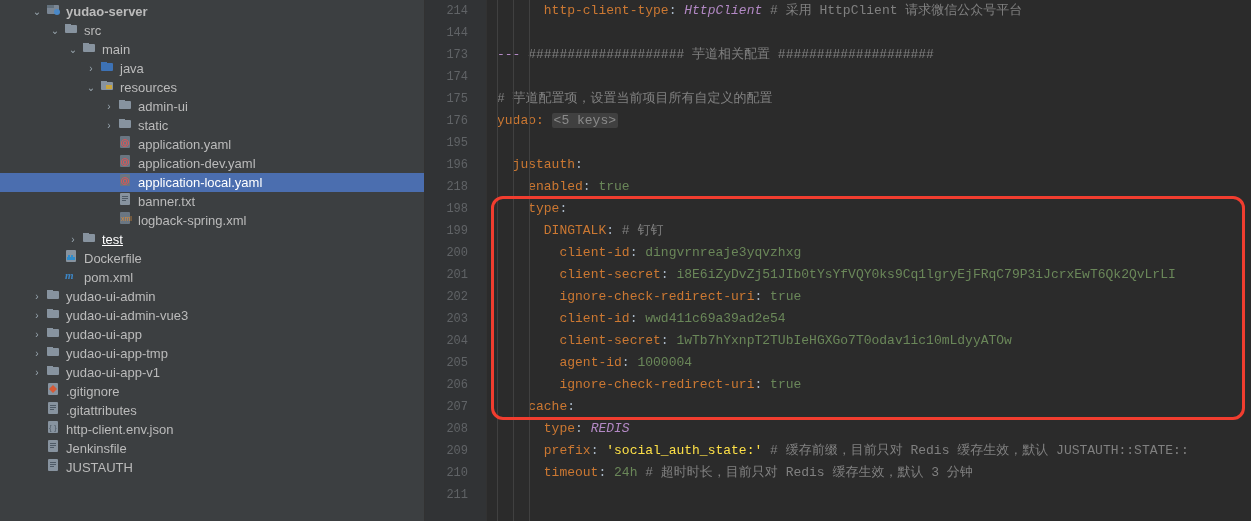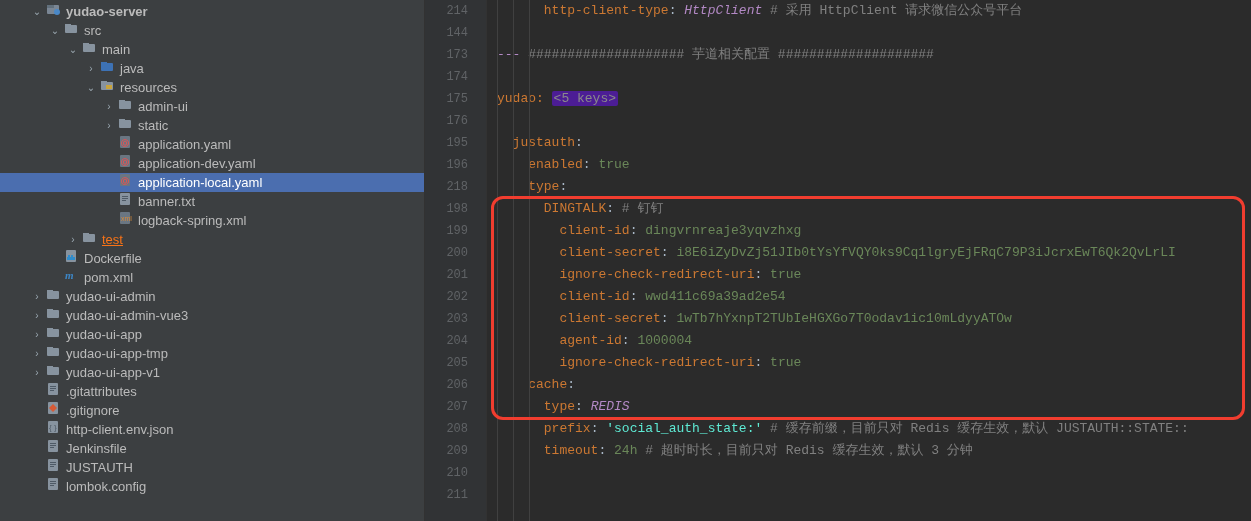--- a/index.html
+++ b/index.html
@@ -44,21 +44,21 @@
   .arrow.blank { visibility: hidden; }
   .icon {
     width: 18px;
     flex: 0 0 18px;
     text-align: center;
     margin-right: 4px;
     position: relative;
     top: 0px;
   }
   .label { }
-  .dim { color: #f97316; text-decoration: underline; }
+  .dim { color: #ffffff; text-decoration: underline; }
   
   .editor {
     flex: 1;
     display: flex;
     background: #2b2b2b;
     position: relative;
   }
   .gutter {
     width: 62px;
     background: #313335;
@@ -82,22 +82,22 @@
   .code-line {
     height: 22px;
     line-height: 22px;
     white-space: pre;
     font-size: 13px;
   }
   .c-key   { color: #cc7832; }          
   .c-type  { color: #b389c5; font-style: italic; }  
   .c-cmt   { color: #808080; }          
   .c-grn   { color: #6a8759; }          
-  .c-str   { color: #5eead4; }
-  .c-fold  { background:#4c1d95; color:#8a8a8a; padding:0 2px; border-radius:2px;}
+  .c-str   { color: #fde047; }
+  .c-fold  { background:#404040; color:#8a8a8a; padding:0 2px; border-radius:2px;}
   .vguide {
     position: absolute;
     top: 0;
     bottom: 0;
     width: 1px;
     background: #404040;
   }
   
   .hl-box {
     position: absolute;
@@ -293,40 +293,40 @@
           <rect x="1" y="4" width="12" height="8" rx="1" fill="#87939f"></rect>
           <rect x="1" y="3" width="6" height="3" fill="#87939f"></rect>
         </svg></span>
       <span class="label">yudao-ui-app-v1</span>
     </div>
     <div class="tree-row">
       <span class="indent" style="width: 30px;"></span>
       <span class="arrow blank">·</span>
       <span class="icon"><svg width="14" height="14">
           <rect x="2" y="1" width="10" height="12" rx="1" fill="#87939f"></rect>
+          <path d="M7 3 l4 4 -4 4 -4 -4 z" fill="#d65a36"></path>
+        </svg></span>
+      <span class="label">.gitignore</span>
+    </div>
+    <div class="tree-row">
+      <span class="indent" style="width: 30px;"></span>
+      <span class="arrow blank">·</span>
+      <span class="icon"><svg width="14" height="14">
+          <rect x="2" y="1" width="10" height="12" rx="1" fill="#87939f"></rect>
           <rect x="4" y="4" width="6" height="1" fill="#4e5a66"></rect>
           <rect x="4" y="6" width="6" height="1" fill="#4e5a66"></rect>
           <rect x="4" y="8" width="4" height="1" fill="#4e5a66"></rect>
         </svg></span>
       <span class="label">.gitattributes</span>
     </div>
     <div class="tree-row">
       <span class="indent" style="width: 30px;"></span>
       <span class="arrow blank">·</span>
       <span class="icon"><svg width="14" height="14">
           <rect x="2" y="1" width="10" height="12" rx="1" fill="#87939f"></rect>
-          <path d="M7 3 l4 4 -4 4 -4 -4 z" fill="#d65a36"></path>
-        </svg></span>
-      <span class="label">.gitignore</span>
-    </div>
-    <div class="tree-row">
-      <span class="indent" style="width: 30px;"></span>
-      <span class="arrow blank">·</span>
-      <span class="icon"><svg width="14" height="14">
-          <rect x="2" y="1" width="10" height="12" rx="1" fill="#87939f"></rect>
           <text x="3" y="10" font-size="8" fill="#4e5a66" font-family="Arial">{ }</text>
         </svg></span>
       <span class="label">http-client.env.json</span>
     </div>
     <div class="tree-row">
       <span class="indent" style="width: 30px;"></span>
       <span class="arrow blank">·</span>
       <span class="icon"><svg width="14" height="14">
           <rect x="2" y="1" width="10" height="12" rx="1" fill="#87939f"></rect>
           <rect x="4" y="4" width="6" height="1" fill="#4e5a66"></rect>
@@ -338,31 +338,20 @@
     <div class="tree-row">
       <span class="indent" style="width: 30px;"></span>
       <span class="arrow blank">·</span>
       <span class="icon"><svg width="14" height="14">
           <rect x="2" y="1" width="10" height="12" rx="1" fill="#87939f"></rect>
           <rect x="4" y="4" width="6" height="1" fill="#4e5a66"></rect>
           <rect x="4" y="6" width="6" height="1" fill="#4e5a66"></rect>
           <rect x="4" y="8" width="4" height="1" fill="#4e5a66"></rect>
         </svg></span>
       <span class="label">JUSTAUTH</span>
-    </div>
-    <div class="tree-row">
-      <span class="indent" style="width: 30px;"></span>
-      <span class="arrow blank">·</span>
-      <span class="icon"><svg width="14" height="14">
-          <rect x="2" y="1" width="10" height="12" rx="1" fill="#87939f"></rect>
-          <rect x="4" y="4" width="6" height="1" fill="#4e5a66"></rect>
-          <rect x="4" y="6" width="6" height="1" fill="#4e5a66"></rect>
-          <rect x="4" y="8" width="4" height="1" fill="#4e5a66"></rect>
-        </svg></span>
-      <span class="label">lombok.config</span>
     </div>
   </div>
 
 <div class="editor">
   <div class="gutter" id="gutter">
       <div class="gutter-line">214</div>
       <div class="gutter-line">144</div>
       <div class="gutter-line">173</div>
       <div class="gutter-line">174</div>
       <div class="gutter-line">175</div>
@@ -387,20 +376,21 @@
     </div>
   <div class="code" id="code">
 
     <div class="vguide" style="left:10px"></div>
     <div class="vguide" style="left:26px"></div>
     <div class="vguide" style="left:42px"></div>
   <div class="code-line"><span>      </span><span class="c-key">http-client-type</span><span>: </span><span class="c-type">HttpClient</span><span class="c-cmt"> # 采用 HttpClient 请求微信公众号平台</span></div>
       <div class="code-line"></div>
       <div class="code-line"><span class="c-type">--- </span><span class="c-cmt">#################### 芋道相关配置 ####################</span></div>
       <div class="code-line"></div>
+      <div class="code-line"><span class="c-cmt"># 芋道配置项，设置当前项目所有自定义的配置</span></div>
       <div class="code-line"><span class="c-key">yudao: </span><span class="c-fold">&lt;5 keys&gt;</span></div>
       <div class="code-line"></div>
       <div class="code-line"><span>  </span><span class="c-key">justauth</span><span>:</span></div>
       <div class="code-line"><span>    </span><span class="c-key">enabled</span><span>: </span><span class="c-grn">true</span></div>
       <div class="code-line"><span>    </span><span class="c-key">type</span><span>:</span></div>
       <div class="code-line"><span>      </span><span class="c-key">DINGTALK</span><span>: </span><span class="c-cmt"># 钉钉</span></div>
       <div class="code-line"><span>        </span><span class="c-key">client-id</span><span>: </span><span class="c-grn">dingvrnreaje3yqvzhxg</span></div>
       <div class="code-line"><span>        </span><span class="c-key">client-secret</span><span>: </span><span class="c-grn">i8E6iZyDvZj51JIb0tYsYfVQY0ks9Cq1lgryEjFRqC79P3iJcrxEwT6Qk2QvLrLI</span></div>
       <div class="code-line"><span>        </span><span class="c-key">ignore-check-redirect-uri</span><span>: </span><span class="c-grn">true</span></div>
       <div class="code-line"><span>        </span><span class="c-key">client-id</span><span>: </span><span class="c-grn">wwd411c69a39ad2e54</span></div>

